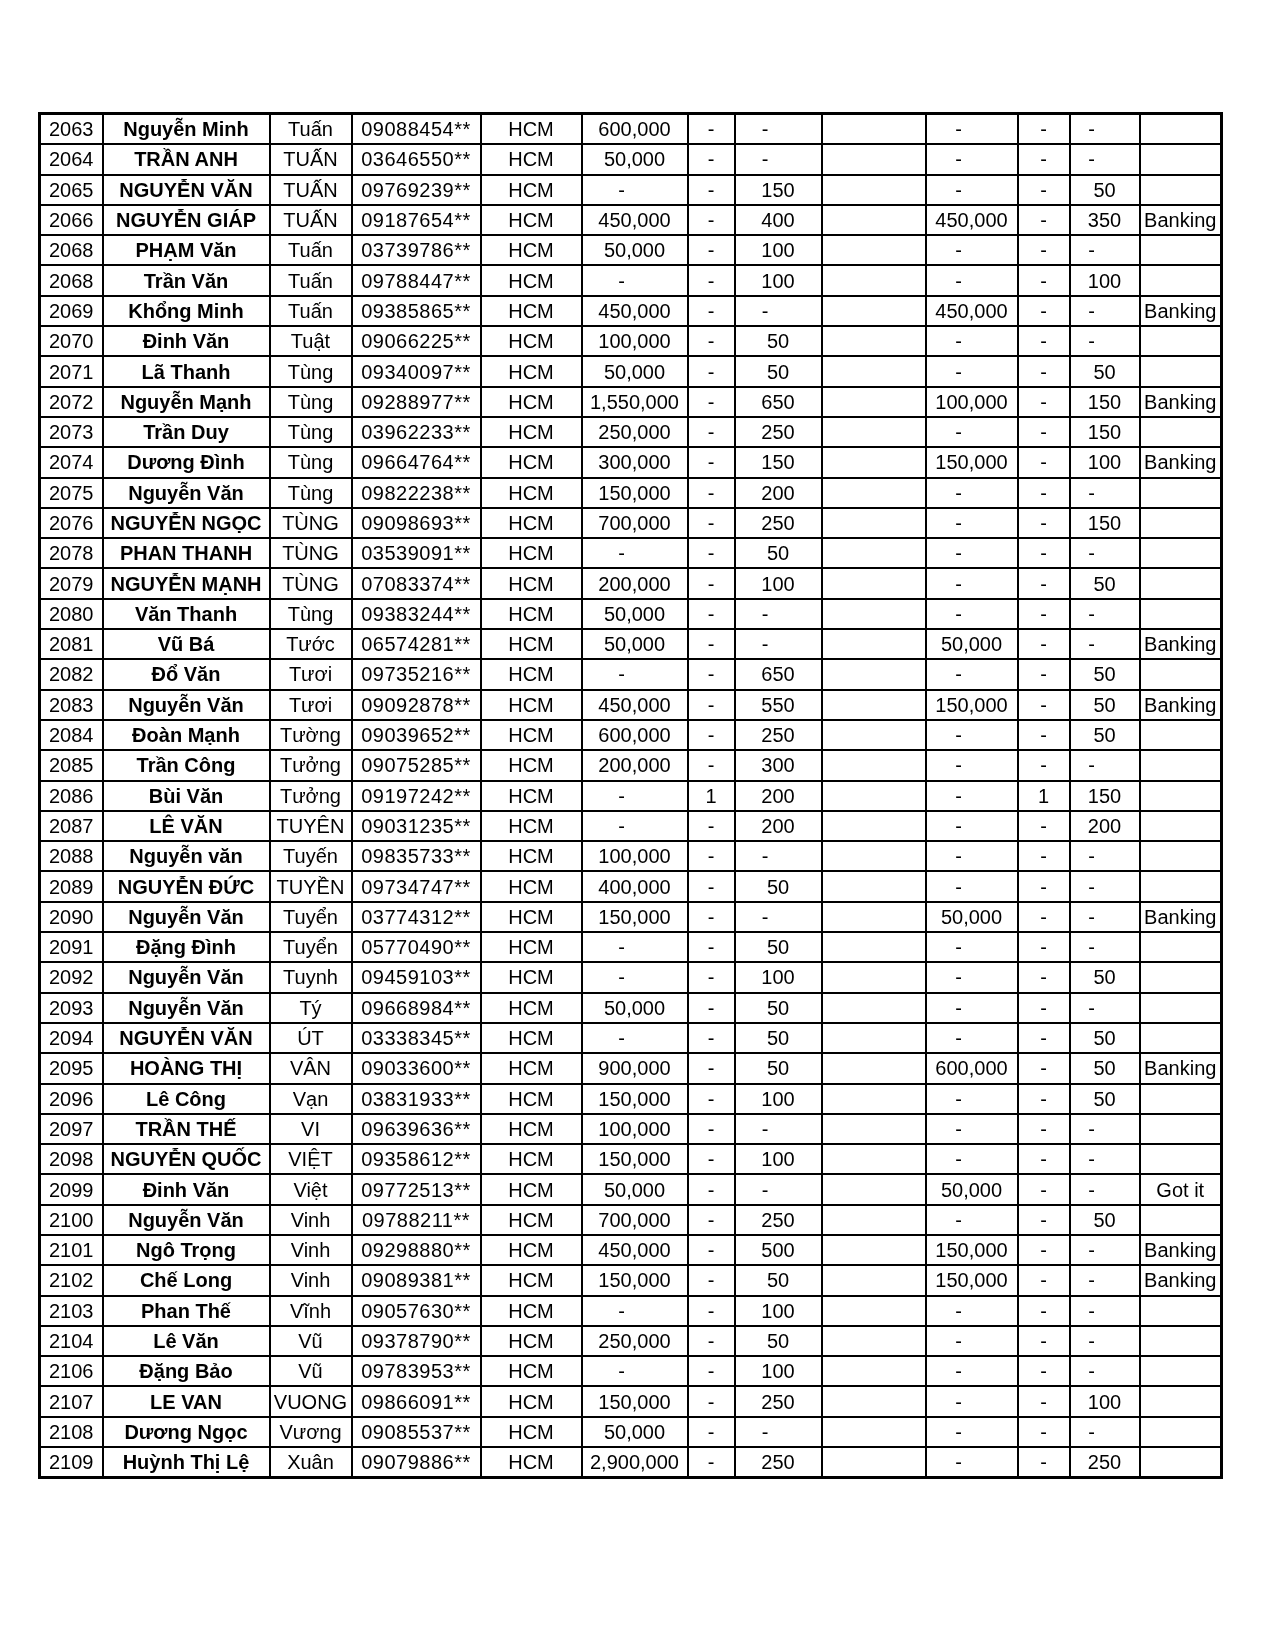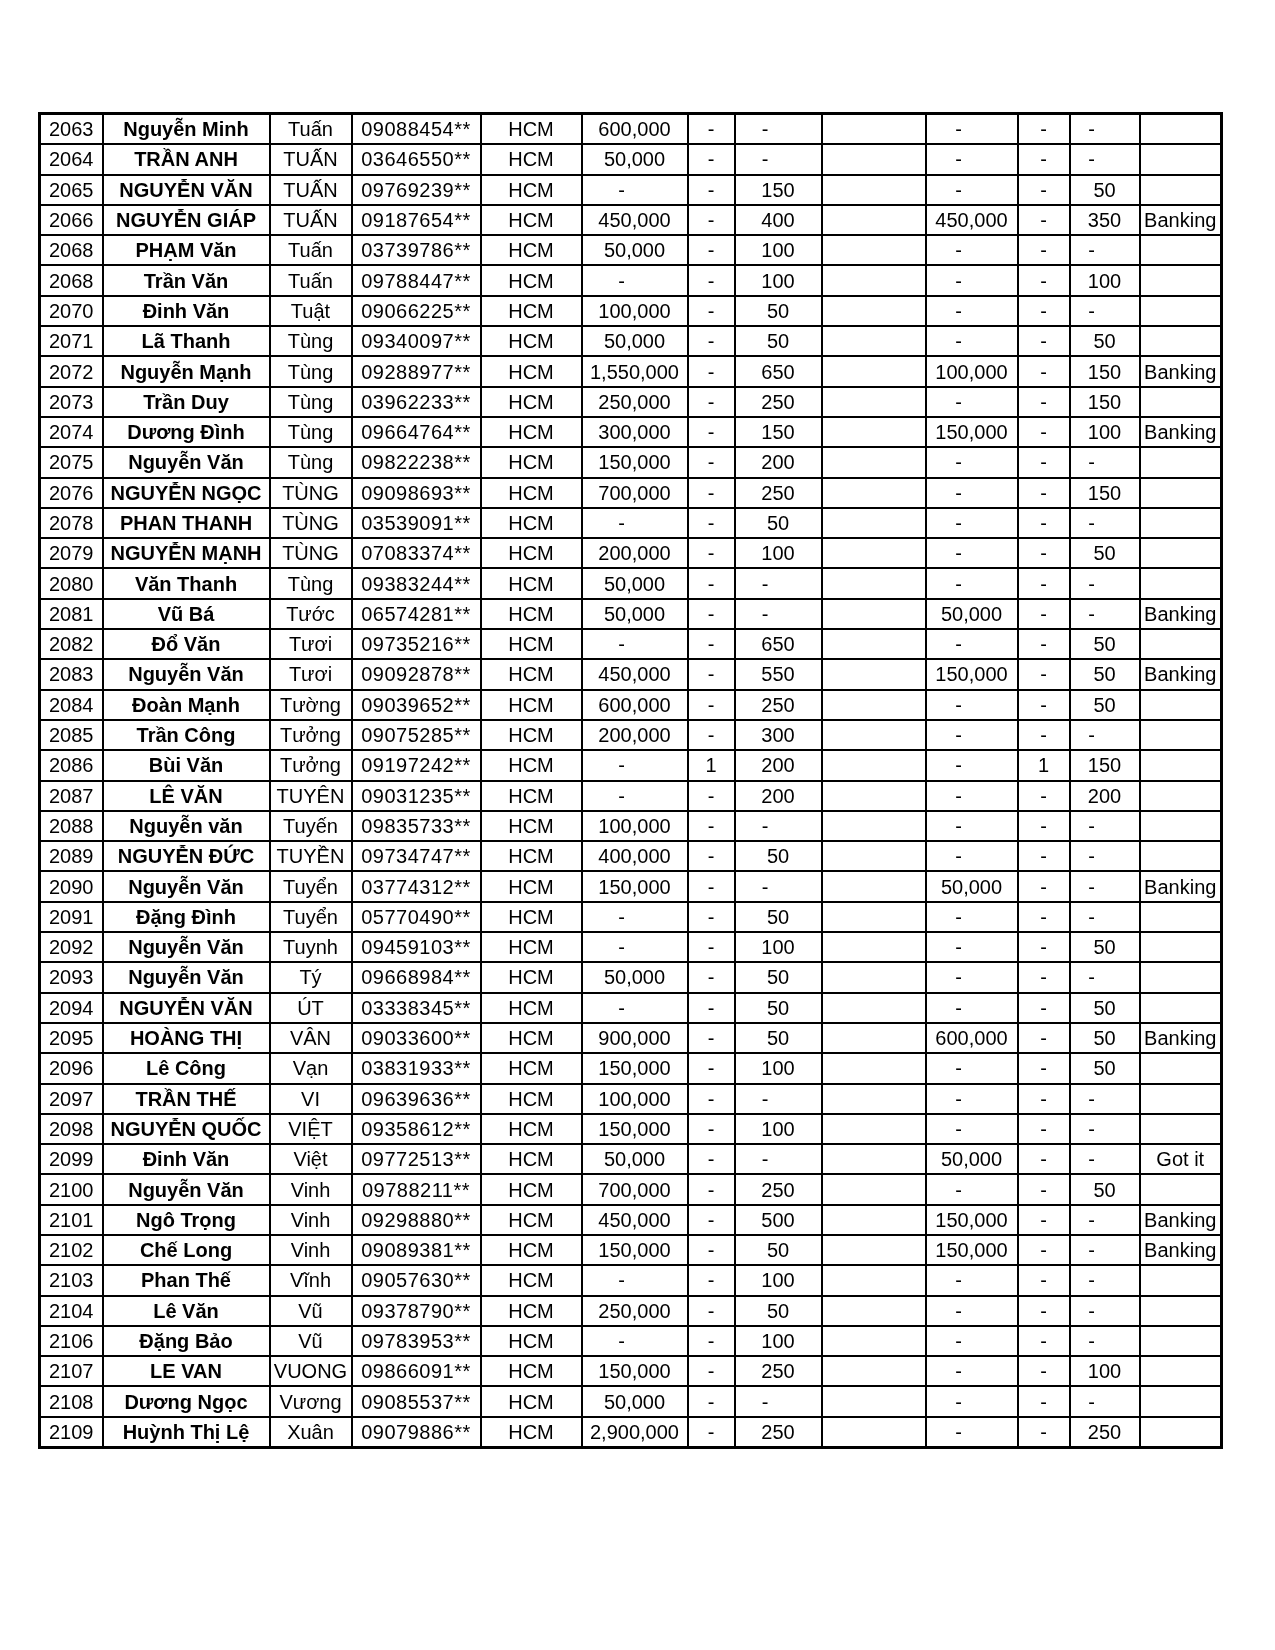--- a/index.html
+++ b/index.html
@@ -173,20 +173,35 @@
           <td class="c5 dash">-</td>
           <td class="c6 dash">-</td>
           <td class="c7">100</td>
           <td class="c8"></td>
           <td class="c9 dash">-</td>
           <td class="c10 dash">-</td>
           <td class="c11">100</td>
           <td class="c12"></td>
         </tr>
         <tr>
+          <td class="c0">2069</td>
+          <td class="c1">Khổng Minh</td>
+          <td class="c2">Tuấn</td>
+          <td class="c3">09385865**</td>
+          <td class="c4">HCM</td>
+          <td class="c5">450,000</td>
+          <td class="c6 dash">-</td>
+          <td class="c7 dash">-</td>
+          <td class="c8"></td>
+          <td class="c9">450,000</td>
+          <td class="c10 dash">-</td>
+          <td class="c11 dash">-</td>
+          <td class="c12">Banking</td>
+        </tr>
+        <tr>
           <td class="c0">2070</td>
           <td class="c1">Đinh Văn</td>
           <td class="c2">Tuật</td>
           <td class="c3">09066225**</td>
           <td class="c4">HCM</td>
           <td class="c5">100,000</td>
           <td class="c6 dash">-</td>
           <td class="c7">50</td>
           <td class="c8"></td>
           <td class="c9 dash">-</td>

